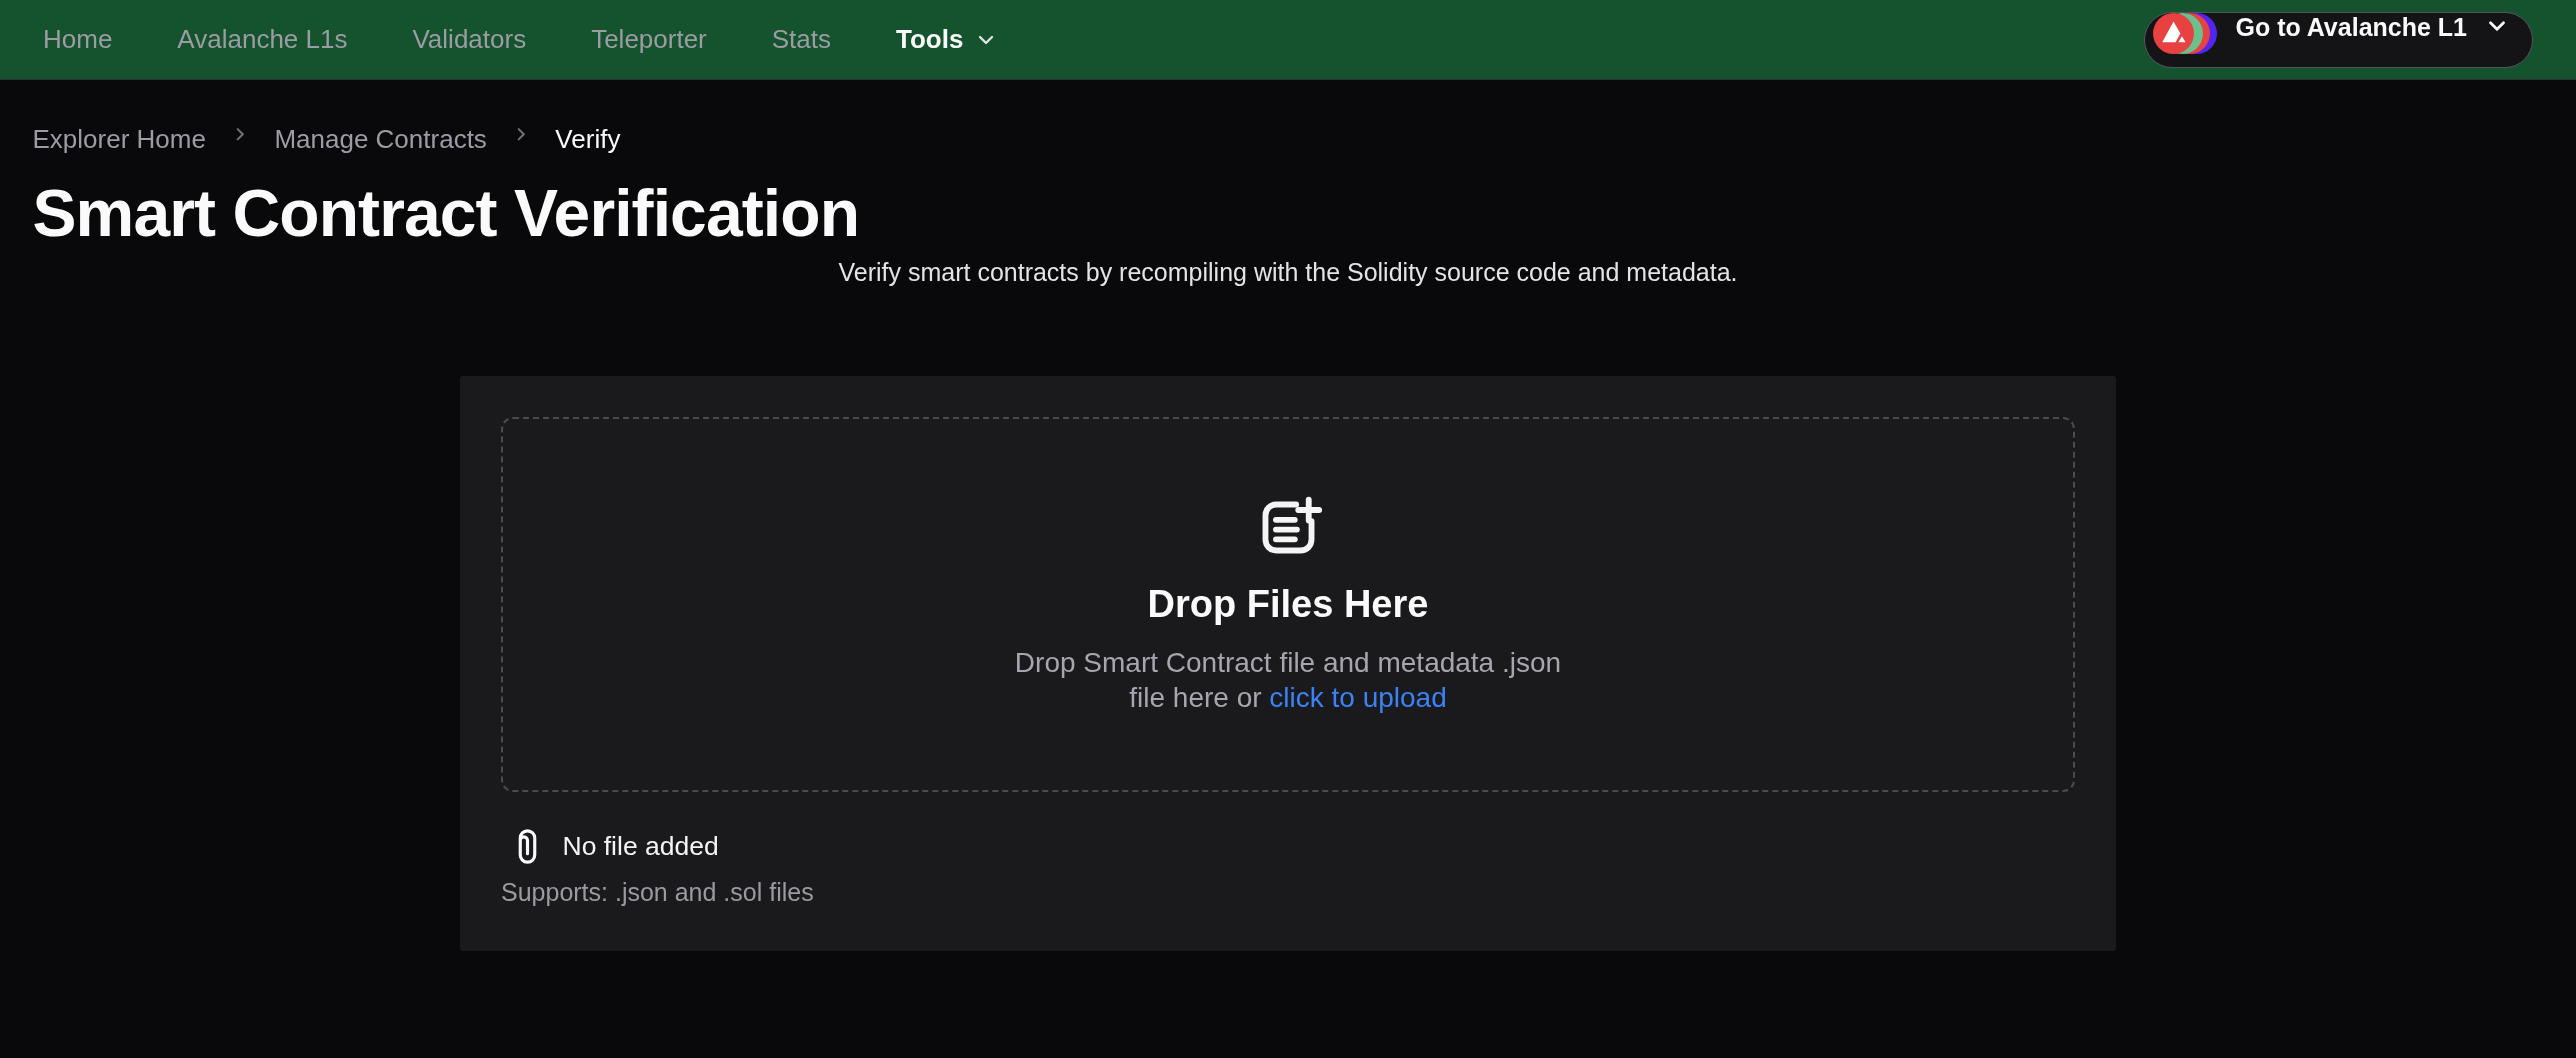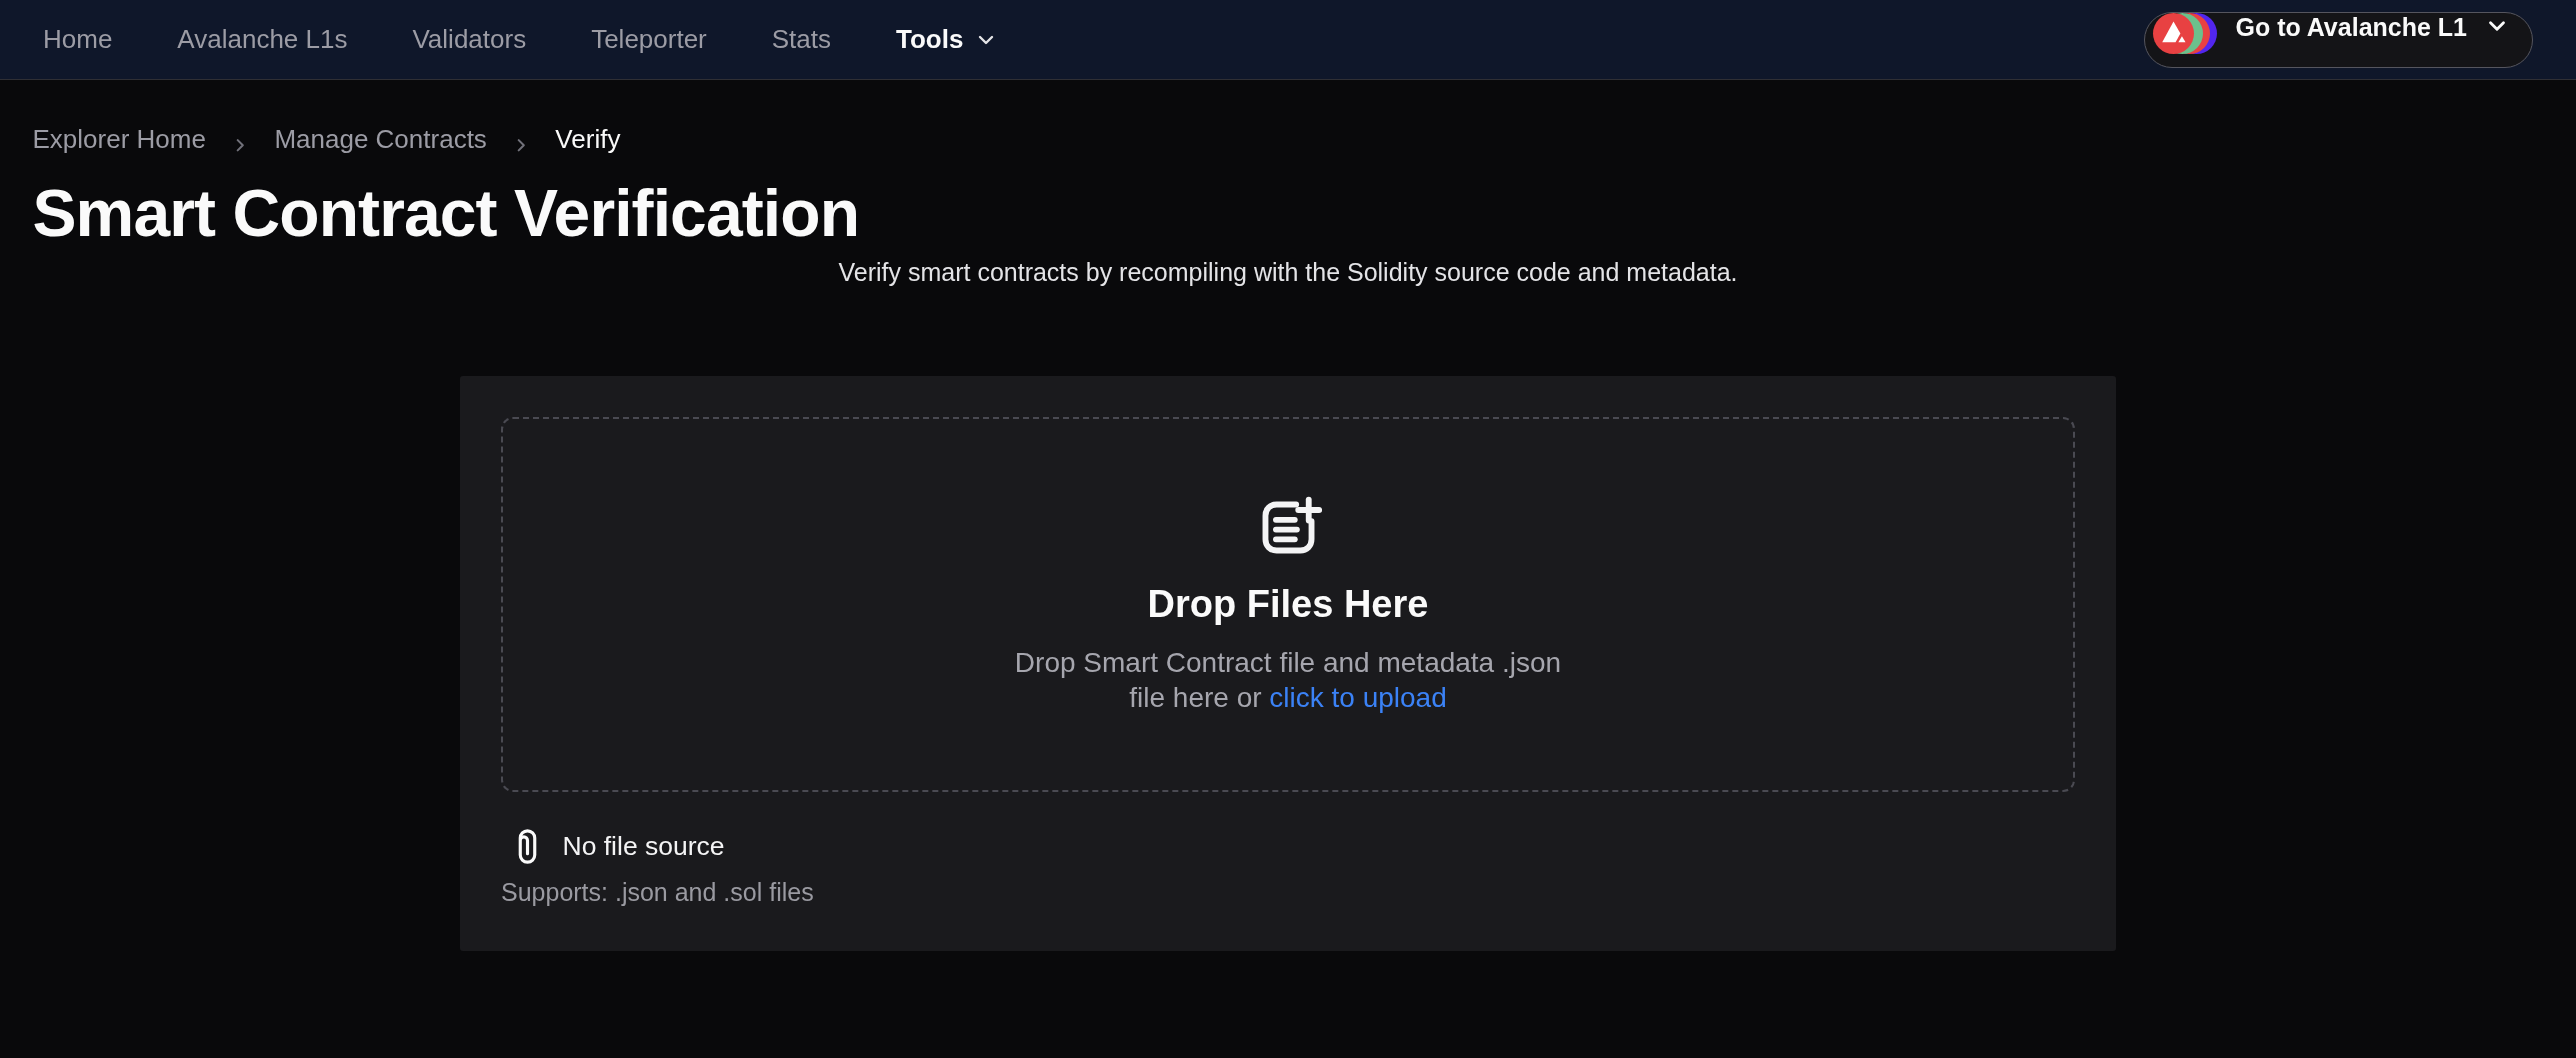--- a/index.html
+++ b/index.html
@@ -7,21 +7,21 @@
     width: 2576px; height: 1059px;
     background: #09090b;
     font-family: "Liberation Sans", "DejaVu Sans", sans-serif;
     overflow: hidden;
     -webkit-font-smoothing: antialiased;
   }
 
   
   .topnav {
     height: 80px;
-    background: #0f172a;
+    background: #14532d;
     border-bottom: 1.7px solid #2f2f34;
     display: flex;
     align-items: center;
     padding: 0 43px;
   }
   .nav-links { display: flex; align-items: center; gap: 65px; list-style: none; }
   .nav-link {
     font-size: 26px;
     color: #9c9ca5;
     cursor: pointer;
@@ -54,21 +54,21 @@
     border-radius: 50%;
   }
   .stack-circle.front { left: 0; z-index: 4; display: flex; align-items: center; justify-content: center; }
   .stack-circle.c2 { left: 8.6px; z-index: 3; }
   .stack-circle.c3 { left: 15.4px; z-index: 2; }
   .stack-circle.c4 { left: 23px; z-index: 1; }
   .cta-label { font-size: 25px; font-weight: 700; color: #fafafa; white-space: nowrap; }
 
   
   .content { padding: 44px 32.5px 0; }
-  .breadcrumb { display: flex; align-items: flex-end; gap: 24px; }
+  .breadcrumb { display: flex; align-items: flex-start; gap: 24px; }
   .crumb { font-size: 26px; color: #9c9ca5; cursor: pointer; }
   .crumb.current { color: #fafafa; cursor: default; }
   .page-title {
     margin-top: 28px;
     font-size: 66px;
     line-height: 60px;
     font-weight: 700;
     letter-spacing: -0.9px;
     color: #fafafa;
   }
@@ -192,19 +192,19 @@
         <a class="upload-link">click to upload</a>
       </p>
     </div>
 
     <div class="file-row">
       <span>
         <svg width="29" height="41" viewBox="0 0 24 34" fill="none" stroke="#fafafa" stroke-width="2.6" stroke-linecap="round" stroke-linejoin="round">
           <path d="M12 23 V12 a3 3 0 0 0 -6 0 v12 a6 6 0 0 0 12 0 V10 a6 6 0 0 0 -12 0 v2"></path>
         </svg>
       </span>
-      <span class="file-status">No file source</span>
+      <span class="file-status">No file added</span>
     </div>
     <p class="supports">Supports: .json and .sol files</p>
 
   </section>
 </main>
 
 
 </body></html>

